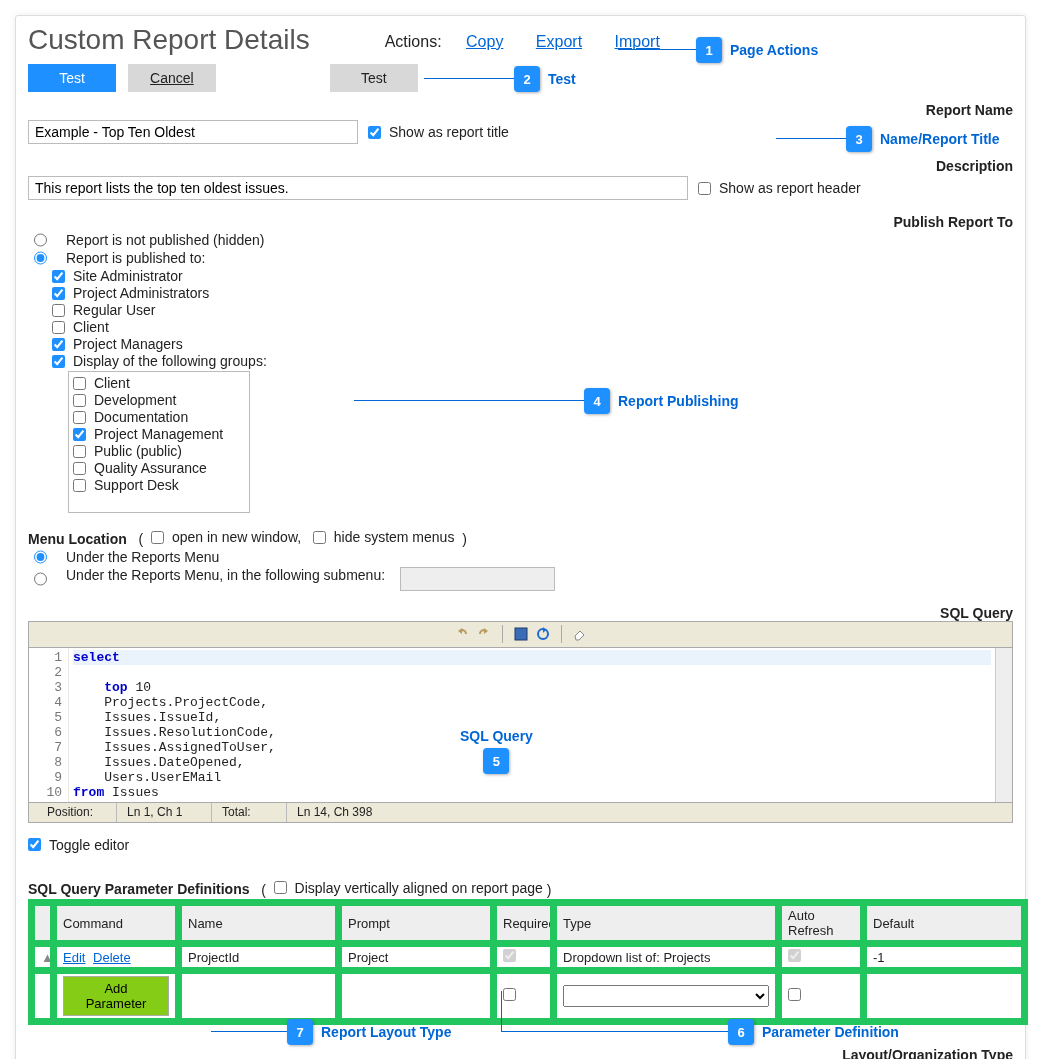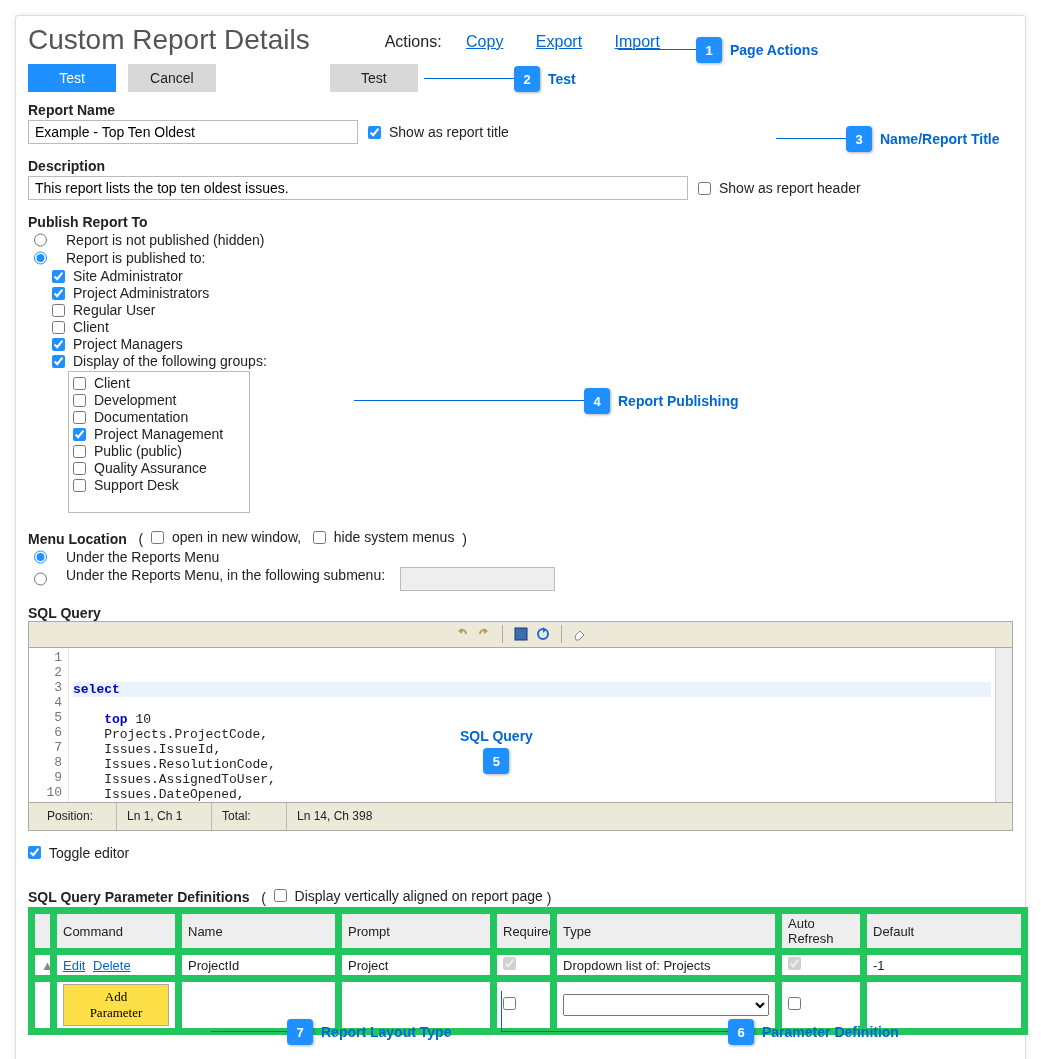--- a/index.html
+++ b/index.html
@@ -37,23 +37,23 @@
     min-width: 88px;
     height: 28px;
     line-height: 28px;
     text-align: center;
     margin-right: 8px;
     cursor: pointer;
     font-size: 14px;
     border: none;
   }
   .btn-primary { background: #1e90ff; color: #fff; }
-  .btn-secondary { background: #d8d8d8; color: #222; }
+  .btn-secondary { background: #d8d8d8; color: #222; text-decoration: underline; }
   .btn-test { background: #d8d8d8; color: #222; margin-left: 102px; width:88px;}
-  .field-label { font-weight: bold; margin-top: 14px; display:block;}
+  .field-label { font-weight: bold; margin-top: 14px; display:block;text-align:right;}
   .field-label-first { margin-top: 10px;}
   .text-input {
     height: 24px;
     border: 1px solid #bbb;
     padding: 2px 6px;
     font-size: 14px;
   }
   .report-name-row { display:flex; align-items:center; gap:10px; margin-top:2px;}
   .desc-row { display:flex; align-items:center; gap:10px; margin-top:2px;}
   .cb-label { display:flex; align-items:center; gap:4px; font-size:14px;}
@@ -101,33 +101,32 @@
     background:#fff;
     text-align:right;
     padding: 2px 6px 0 0;
     color:#777;
     line-height: 15px;
     border-right: 1px solid #e8e8e8;
     user-select:none;
   }
   .code {
     flex:1;
-    padding: 14px 4px;
+    padding: 2px 4px;
     white-space: pre;
     line-height: 15px;
     overflow:hidden;
-    margin-top:20px;
   }
   .code .kw { color: #0000cc; font-weight: bold;}
   .code .cur-line { background: #eaf3fb; display: block;}
   .sql-vscroll { width:17px; background:#eee; border-left:1px solid #ccc;}
   .sql-status {
     border:1px solid #aaa; border-top:none;
     background:#ece9d8;
-    height:28px;
+    height:20px;
     display:flex; align-items:center;
     font-size:12px;
     padding: 0 8px;
   }
   .sql-status .cell { border-right:1px solid #bbb; padding:0 10px; height:100%; display:flex; align-items:center;}
   .toggle-row { margin-top:14px;}
   .param-section { margin-top:27px;}
   .param-table {
     border:1px solid #999; border-collapse: collapse; width:1000px; margin-top:2px;
     table-layout: fixed;
@@ -138,21 +137,21 @@
     text-align:left;
     font-size:13px;
     height: 24px;
     overflow:hidden;
   }
   .param-table th {
     background:#eee; font-weight:normal;
   }
   .row-arrows { color:#888; font-size:10px;}
   .cmd-link { color:#0066d6; text-decoration: underline; cursor:pointer; margin-right:4px;}
-  .add-param-btn { background:#fde047; border:1px solid #aaa; padding:4px 20px; cursor:pointer; font-size:13px;font-family:Liberation Serif, serif;}
+  .add-param-btn { background:#84cc16; border:1px solid #aaa; padding:4px 20px; cursor:pointer; font-size:13px;}
   .type-select { width:100%; height:22px;}
   .layout-section { margin-top:22px;}
   .layout-select { width:140px; height:26px; border:1px solid #888;}
   .callout {
     display:inline-flex; align-items:center; justify-content:center;
     width:26px; height:26px; background:#1e90ff; color:#fff; font-weight:bold;
     border-radius:4px; box-shadow: 1px 1px 3px rgba(0,0,0,.3);
     font-size:13px;
   }
   .callout-label { color:#0066d6; font-weight:bold; font-size:14px; margin-left:8px; white-space:nowrap;}

